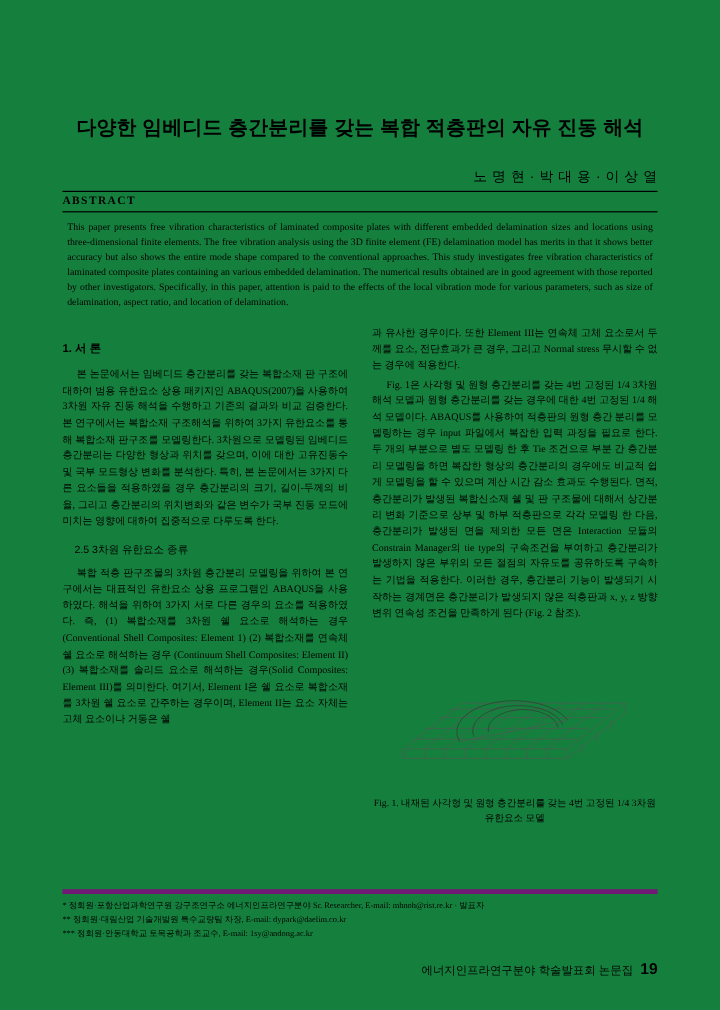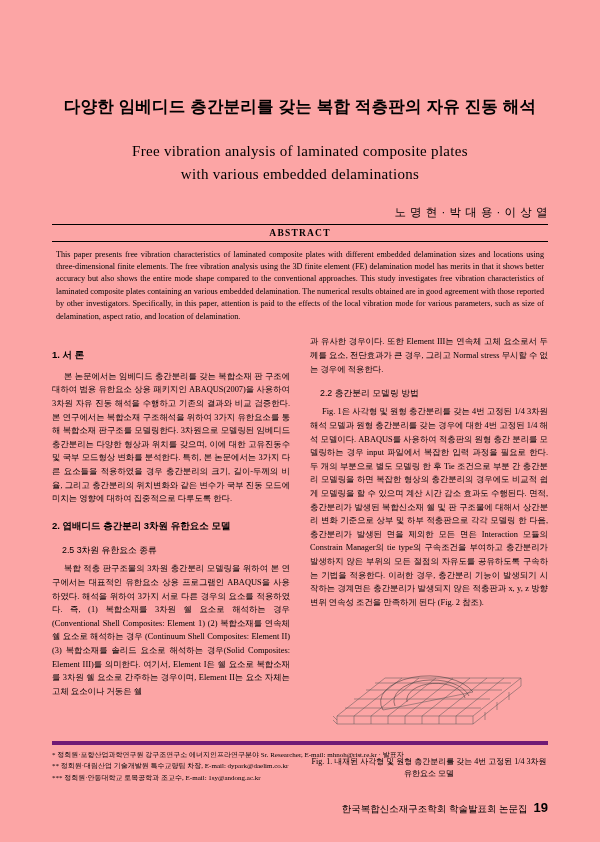--- a/index.html
+++ b/index.html
@@ -3,21 +3,21 @@
 <meta charset="utf-8">
 <style>
   html, body {
     margin: 0;
     padding: 0;
     background: #d8d8d8;
   }
   .page {
     width: 600px;
     height: 842px;
-    background: #fca5a5;
+    background: #15803d;
     position: relative;
     box-sizing: border-box;
     padding: 56px 52px 40px 52px;
     font-family: "Liberation Serif", serif;
     color: #000;
     overflow: hidden;
   }
   .title-ko {
     text-align: center;
     font-family: "Liberation Sans", sans-serif;
@@ -47,21 +47,20 @@
     font-weight: bold;
     font-size: 10.5px;
     margin-bottom: 14px;
   }
   .rule {
     border: none;
     border-top: 1px solid #000;
     margin: 0;
   }
   .abstract-head {
-    text-align: center;
     font-family: "Liberation Serif", serif;
     font-weight: bold;
     font-size: 9.5px;
     letter-spacing: 1.2px;
     padding: 3px 0 3px 0;
   }
   .abstract-body {
     font-size: 8.2px;
     line-height: 1.52;
     text-align: justify;
@@ -137,48 +136,42 @@
     justify-content: flex-end;
   }
 </style>
 </head>
 <body>
 
 <div class="page">
 
   <h1 class="title-ko">다양한 임베디드 층간분리를 갖는 복합 적층판의 자유 진동 해석</h1>
 
-  <div class="title-en">
-    <div>Free  vibration  analysis  of  laminated  composite  plates</div>
-    <div>with  various  embedded  delaminations</div>
-  </div>
 
   <div class="authors-ko">노 명 현 · 박 대 용 · 이 상 열</div>
 
   <hr class="rule">
   <div class="abstract-head">ABSTRACT</div>
   <hr class="rule">
 
   <div class="abstract-body">This paper presents free vibration characteristics of laminated composite plates with different embedded delamination sizes and locations using three-dimensional finite elements. The free vibration analysis using the 3D finite element (FE) delamination model has merits in that it shows better accuracy but also shows the entire mode shape compared to the conventional approaches. This study investigates free vibration characteristics of laminated composite plates containing an various embedded delamination. The numerical results obtained are in good agreement with those reported by other investigators. Specifically, in this paper, attention is paid to the effects of the local vibration mode for various parameters, such as size of delamination, aspect ratio, and location of delamination.</div>
 
   <div class="cols">
 
     <div class="col">
       <div class="sec-head">1.  서  론</div>
       <p class="body">본 논문에서는 임베디드 층간분리를 갖는 복합소재 판 구조에 대하여 범용 유한요소 상용 패키지인 ABAQUS(2007)을 사용하여 3차원 자유 진동 해석을 수행하고 기존의 결과와 비교 검증한다. 본 연구에서는 복합소재 구조해석을 위하여 3가지 유한요소를 통해 복합소재 판구조를 모델링한다. 3차원으로 모델링된 임베디드 층간분리는 다양한 형상과 위치를 갖으며, 이에 대한 고유진동수 및 국부 모드형상 변화를 분석한다. 특히, 본 논문에서는 3가지 다른 요소들을 적용하였을 경우 층간분리의 크기, 길이-두께의 비율, 그리고 층간분리의 위치변화와 같은 변수가 국부 진동 모드에 미치는 영향에 대하여 집중적으로 다루도록 한다.</p>
 
-      <div class="sec-head">2.  엽배디드 층간분리 3차원 유한요소 모델</div>
       <div class="sub-head">2.5 3차원 유한요소 종류</div>
       <p class="body">복합 적층 판구조물의 3차원 층간분리 모델링을 위하여 본 연구에서는 대표적인 유한요소 상용 프로그램인 ABAQUS을 사용하였다. 해석을 위하여 3가지 서로 다른 경우의 요소를 적용하였다. 즉, (1) 복합소재를 3차원 쉘 요소로 해석하는 경우(Conventional Shell Composites: Element 1) (2) 복합소재를 연속체 쉘 요소로 해석하는 경우 (Continuum Shell Composites: Element II) (3) 복합소재를 솔리드 요소로 해석하는 경우(Solid Composites: Element III)를 의미한다. 여기서, Element I은 쉘 요소로 복합소재를 3차원 쉘 요소로 간주하는 경우이며, Element II는 요소 자체는 고체 요소이나 거동은 쉘</p>
     </div>
 
     <div class="col">
       <p class="body noind">과 유사한 경우이다. 또한 Element III는 연속체 고체 요소로서 두께를 요소, 전단효과가 큰 경우, 그리고 Normal stress 무시할 수 없는 경우에 적용한다.</p>
 
-      <div class="sub-head">2.2 층간분리 모델링 방법</div>
       <p class="body">Fig. 1은 사각형 및 원형 층간분리를 갖는 4번 고정된 1/4 3차원 해석 모델과 원형 층간분리를 갖는 경우에 대한 4번 고정된 1/4 해석 모델이다. ABAQUS를 사용하여 적층판의 원형 층간 분리를 모델링하는 경우 input 파일에서 복잡한 입력 과정을 필요로 한다. 두 개의 부분으로 별도 모델링 한 후 Tie 조건으로 부분 간 층간분리 모델링을 하면 복잡한 형상의 층간분리의 경우에도 비교적 쉽게 모델링을 할 수 있으며 계산 시간 감소 효과도 수행된다. 면적, 층간분리가 발생된 복합신소재 쉘 및 판 구조물에 대해서 상간분리 변화 기준으로 상부 및 하부 적층판으로 각각 모델링 한 다음, 층간분리가 발생된 면을 제외한 모든 면은 Interaction 모듈의 Constrain Manager의 tie type의 구속조건을 부여하고 층간분리가 발생하지 않은 부위의 모든 절점의 자유도를 공유하도록 구속하는 기법을 적용한다. 이러한 경우, 층간분리 기능이 발생되기 시작하는 경계면은 층간분리가 발생되지 않은 적층판과 x, y, z 방향 변위 연속성 조건을 만족하게 된다 (Fig. 2 참조).</p>
 
       <div class="figure-box">
         <svg width="212" height="132" viewBox="0 0 212 132">
           <g stroke="#555" fill="none" stroke-width="0.5">
 
             <path d="M14 96 L150 96 L198 58 L62 58 Z"></path>
             <path d="M14 96 L14 104 L150 104 L150 96"></path>
             <path d="M150 104 L198 66 L198 58"></path>
 
@@ -225,18 +218,18 @@
   </div>
 
   <div class="footnotes">
     <div>* 정회원·포항산업과학연구원 강구조연구소 에너지인프라연구분야 Sr. Researcher, E-mail: mhnoh@rist.re.kr · 발표자</div>
     <div>** 정회원·대림산업 기술개발원 특수교량팀 차장, E-mail: dypark@daelim.co.kr</div>
     <div>*** 정회원·안동대학교 토목공학과 조교수, E-mail: 1sy@andong.ac.kr</div>
   </div>
 
   <div class="page-footer">
     <div class="footer-line">
-      <span>한국복합신소재구조학회 학술발표회 논문집</span>
+      <span>에너지인프라연구분야 학술발표회 논문집</span>
       <span class="num">19</span>
     </div>
   </div>
 
 </div>
 
 </body></html>

